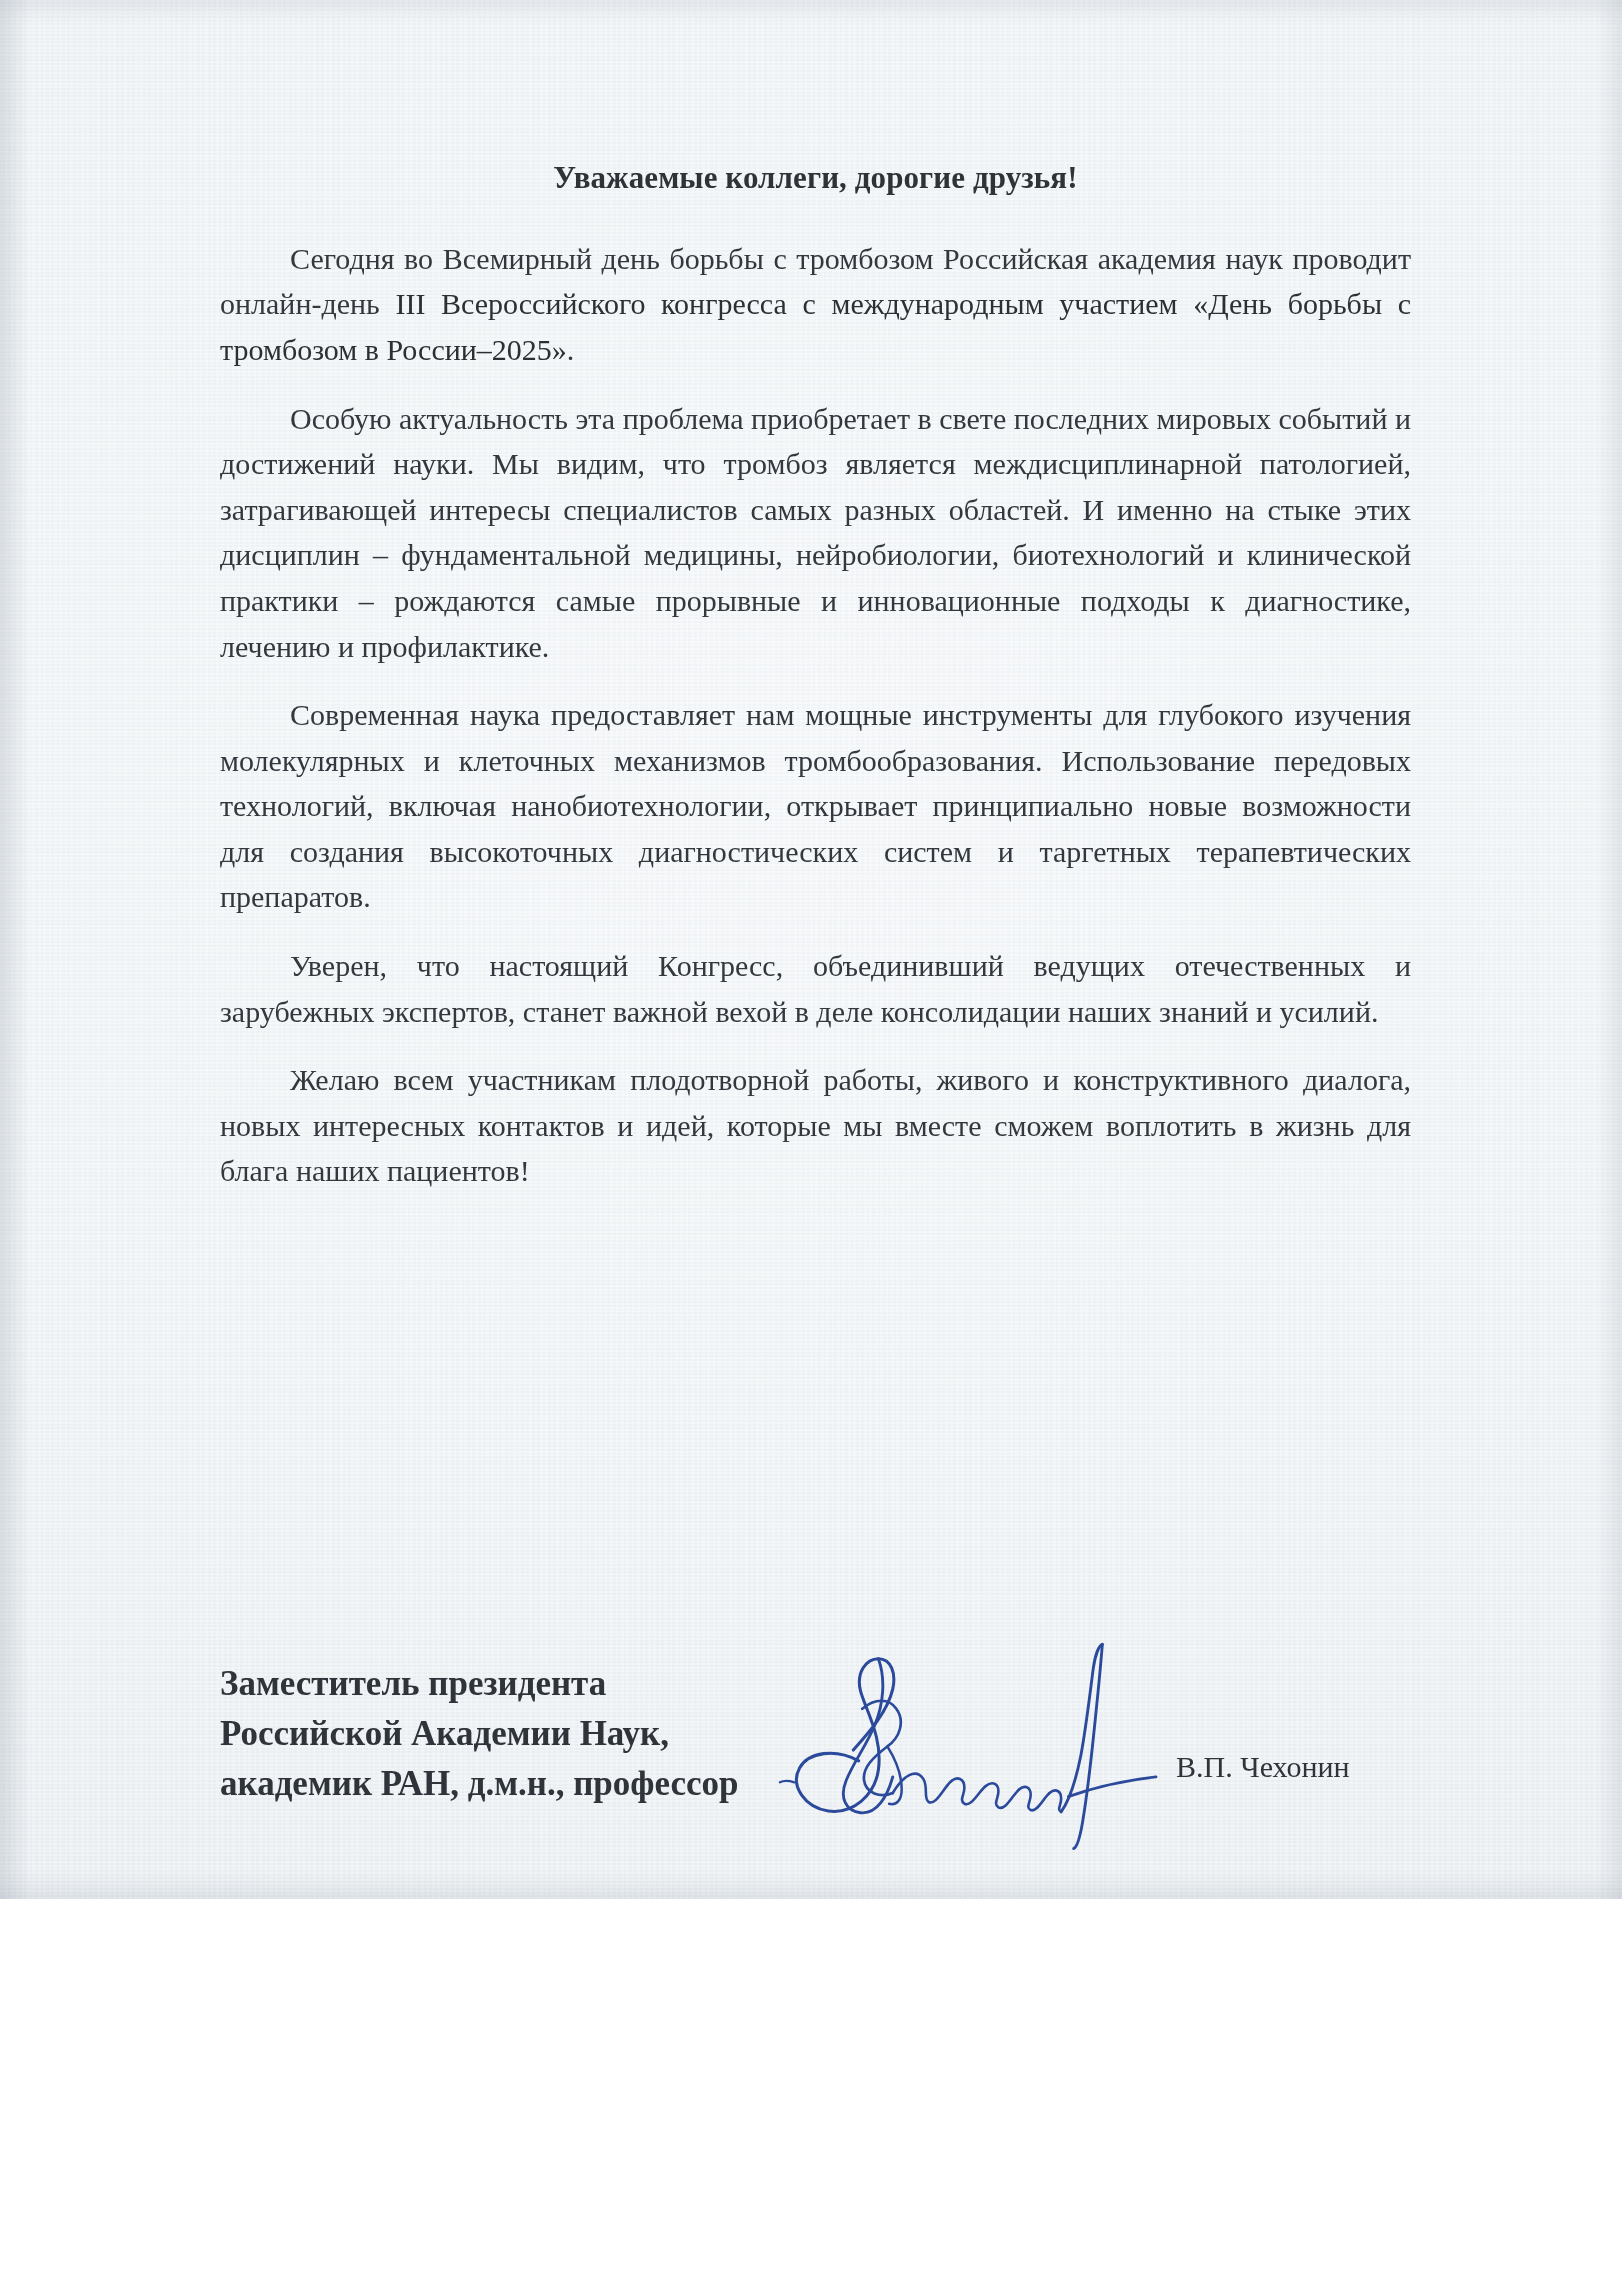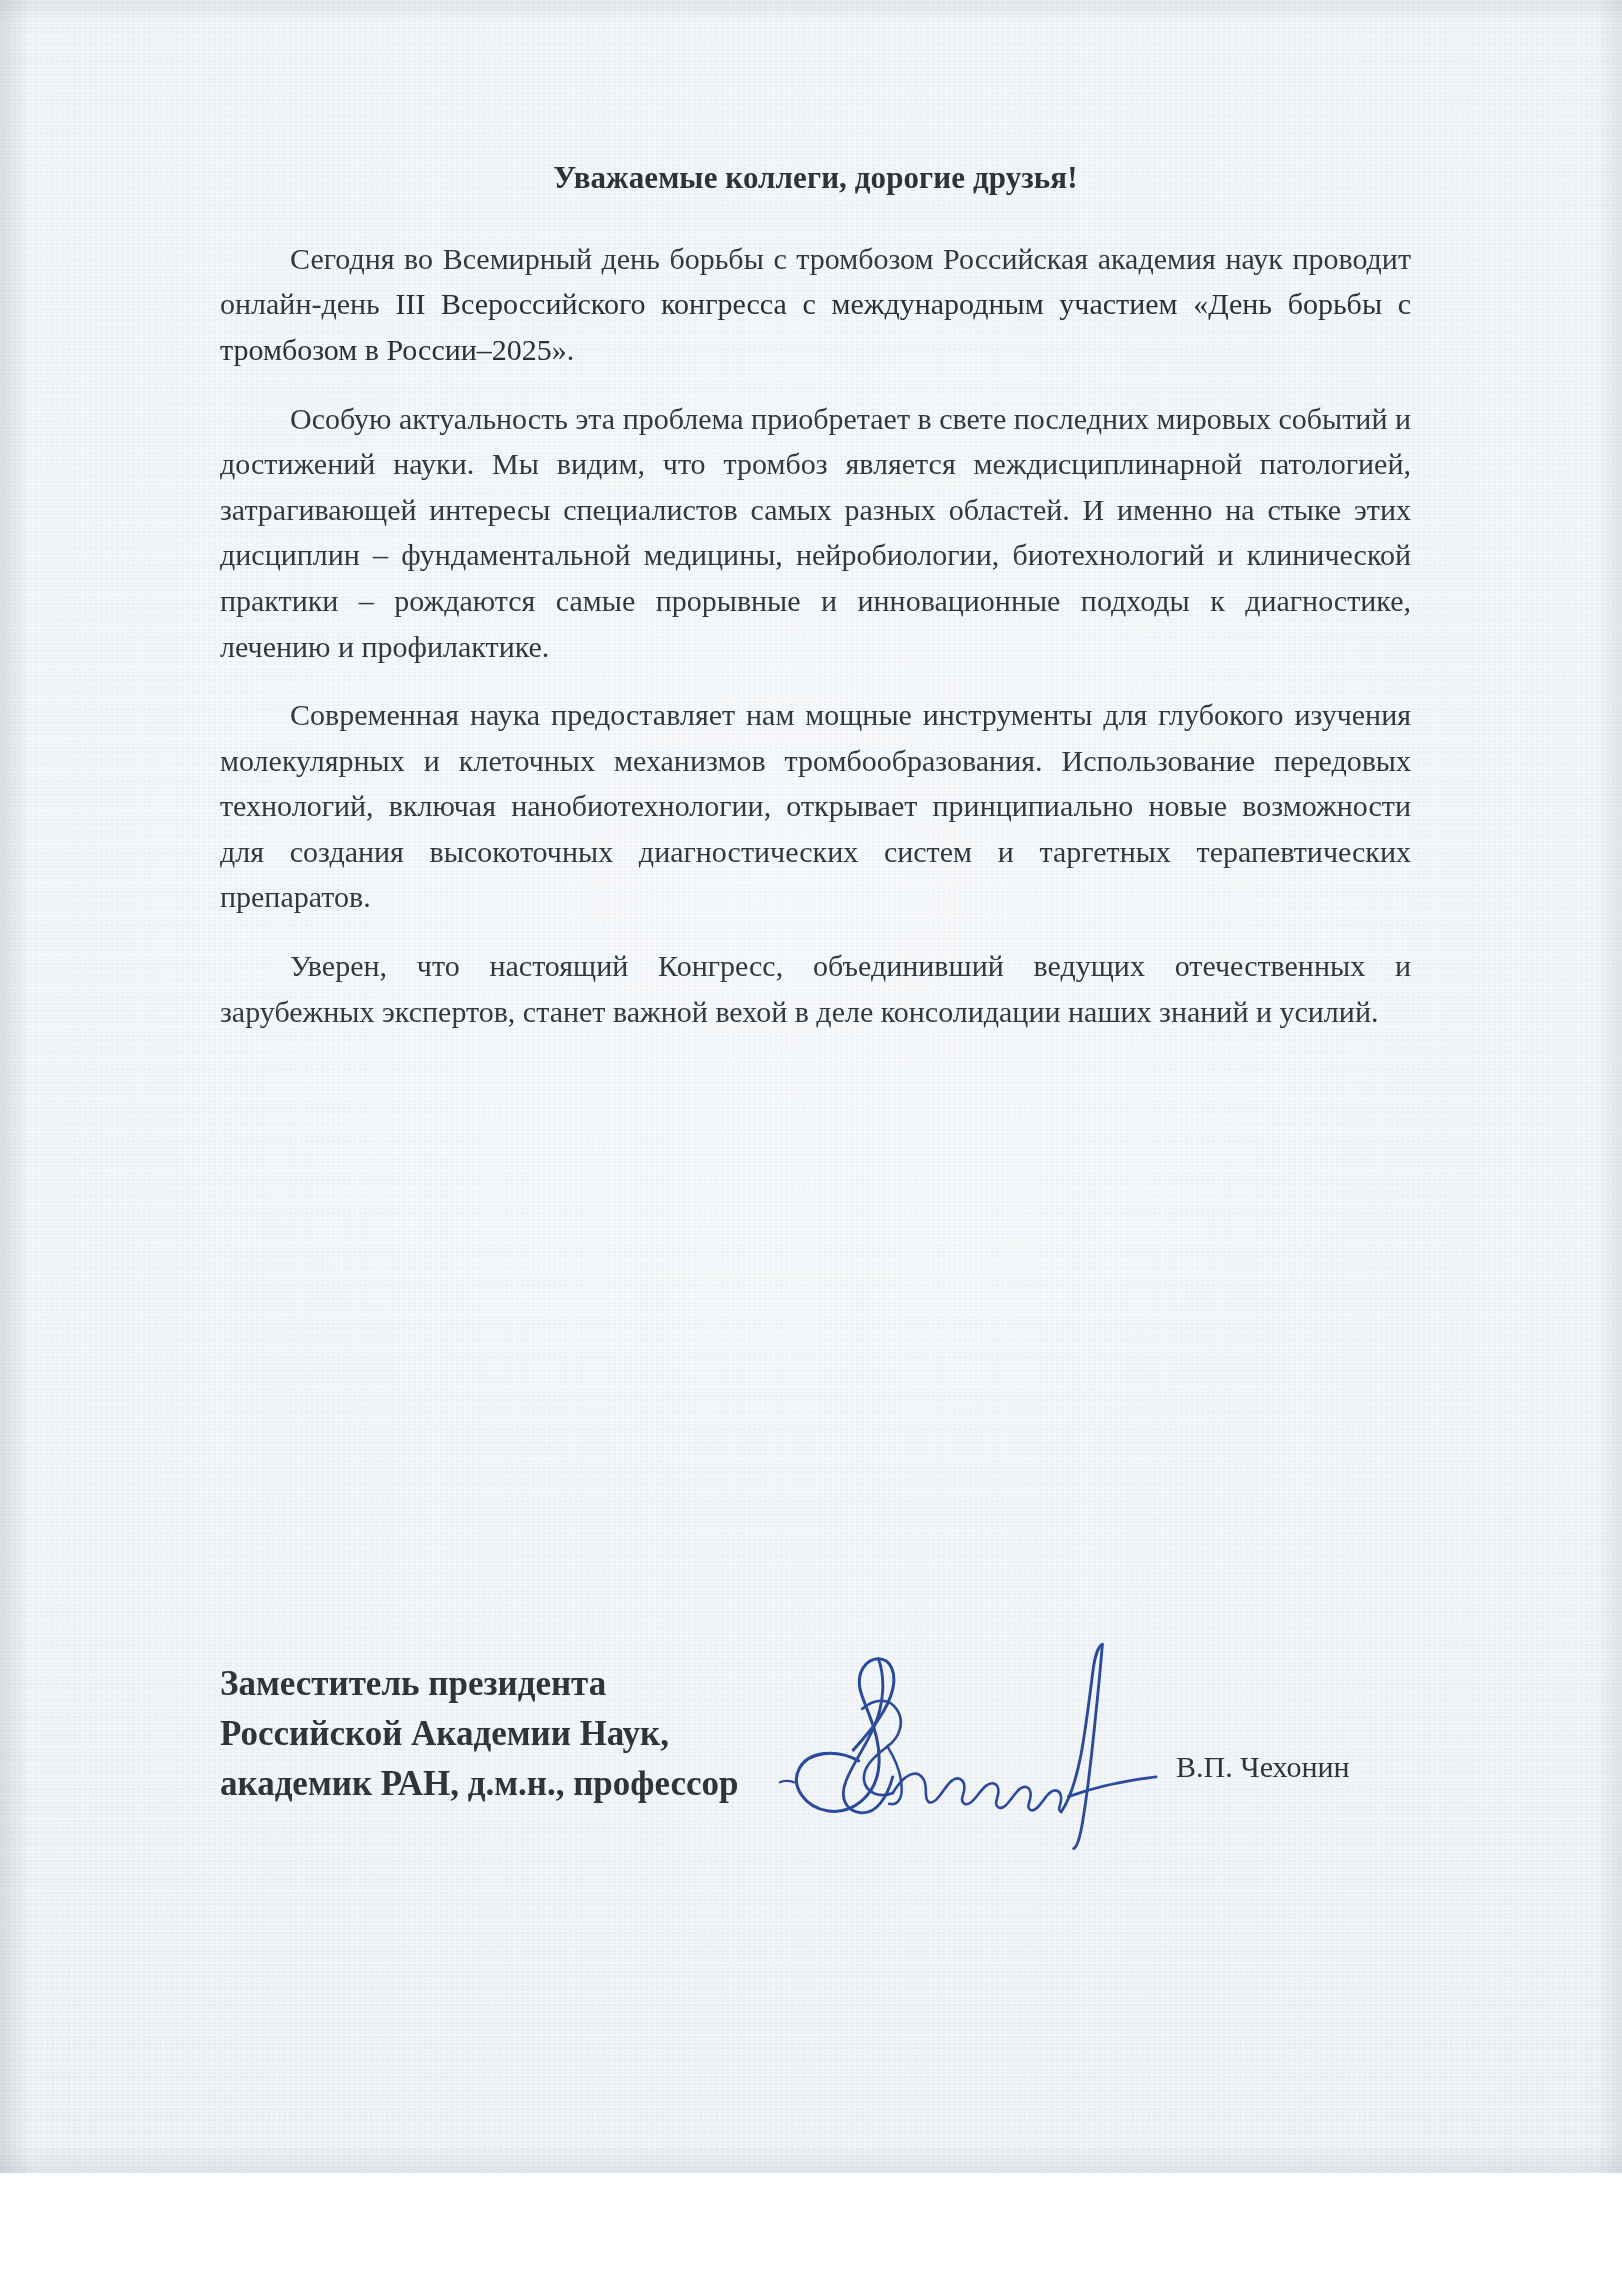--- a/index.html
+++ b/index.html
@@ -12,21 +12,21 @@
     height: 2293px;
     background: #ffffff;
     font-family: "Liberation Serif", "DejaVu Serif", serif;
     overflow: hidden;
   }
 
   
   .sheet {
     position: relative;
     width: 1623px;
-    height: 2173px;
+    height: 1899px;
     background:
       radial-gradient(ellipse 120% 80% at 48% 40%, #f4f7f9 0%, #eef2f5 55%, #e7ecf0 100%);
     box-sizing: border-box;
   }
   
   .grain {
     position: absolute;
     inset: 0;
     pointer-events: none;
     opacity: .55;
@@ -133,20 +133,21 @@
       <span>Сегодня во  Всемирный день борьбы с тромбозом  Российская академия наук проводит онлайн-день </span><b>III Всероссийского конгресса с международным участием «День борьбы с тромбозом в России–2025»</b><span>.</span>
     </p>
 
 
     <p class="para">Особую актуальность эта проблема приобретает в свете последних мировых событий и достижений науки. Мы видим, что тромбоз является междисциплинарной патологией, затрагивающей интересы специалистов самых разных областей. И именно на стыке этих дисциплин – фундаментальной медицины, нейробиологии, биотехнологий и клинической практики – рождаются самые прорывные и инновационные подходы к диагностике, лечению и профилактике.</p>
 
     <p class="para">Современная наука предоставляет нам мощные инструменты для глубокого изучения молекулярных и клеточных механизмов тромбообразования. Использование передовых технологий, включая нанобиотехнологии, открывает принципиально новые возможности для создания высокоточных диагностических систем и таргетных терапевтических препаратов.</p>
 
     <p class="para">Уверен, что настоящий Конгресс, объединивший ведущих отечественных и зарубежных экспертов, станет важной вехой в деле консолидации наших знаний и усилий.</p>
 
+    <p class="para">Желаю всем участникам плодотворной работы, живого и конструктивного диалога, новых интересных контактов и идей, которые мы вместе сможем воплотить в жизнь для блага наших пациентов!</p>
 
   </div>
 
   <div class="signature-block">
 
     <div class="signer-role">Заместитель президента
 Российской Академии Наук,
 академик РАН, д.м.н., профессор</div>
 
     <div class="ink-signature">

